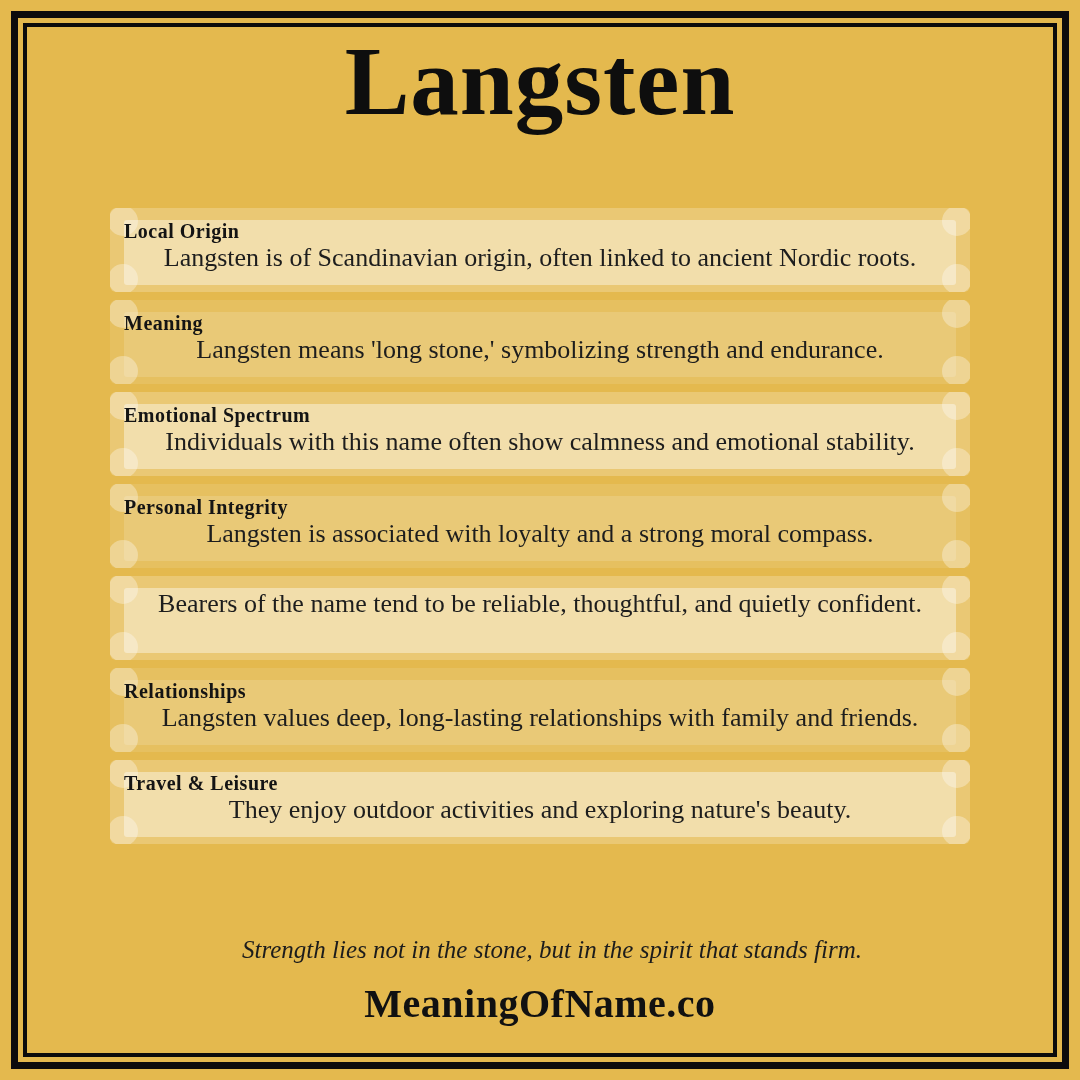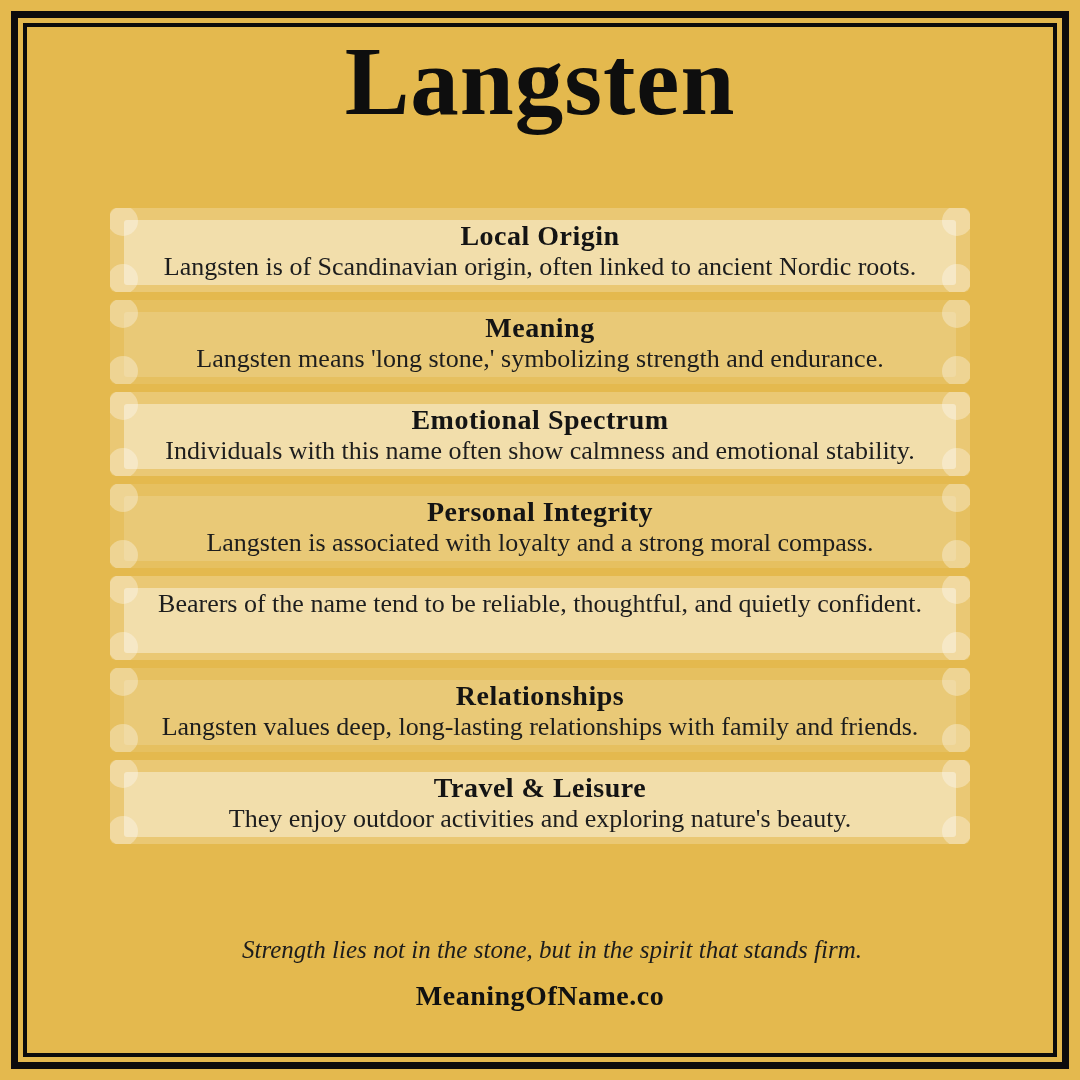--- a/index.html
+++ b/index.html
@@ -33,33 +33,33 @@
   .card.alt .card-inner{background:rgba(255,255,255,0.15);}
   .dot{
     position:absolute;width:30px;height:30px;border-radius:50%;
     background:rgba(255,255,255,0.32);
   }
   .dot.tl{left:-2px;top:-2px}
   .dot.tr{right:-2px;top:-2px}
   .dot.bl{left:-2px;bottom:-2px}
   .dot.br{right:-2px;bottom:-2px}
   .card-heading{
-    margin:0;text-align:center;font-size:28px;font-weight:700;
+    margin:0;font-size:20px;font-weight:700;
     line-height:1.12;letter-spacing:.5px;color:#141414;
   }
   .card-desc{
     margin:1px 0 0;text-align:center;font-size:26px;line-height:1.15;color:#1d1d1d;
   }
   .quote{
     position:absolute;top:936px;left:12px;width:100%;margin:0;
     text-align:center;font-style:italic;font-size:25px;color:#1c1c1c;
   }
   .site{
     position:absolute;top:980px;left:0;width:100%;margin:0;
-    text-align:center;font-weight:700;font-size:28px;letter-spacing:.5px;color:#111;
+    text-align:center;font-weight:700;font-size:40px;letter-spacing:.5px;color:#111;
   }
 </style>
 </head>
 <body>
 
 <div class="canvas" style="--bg: #e4b94e; --ink: #0c0c0c; --text: #1c1c1c;">
   <div class="border-outer"></div>
   <div class="border-inner"></div>
 
   <h1 class="title">Langsten</h1>

